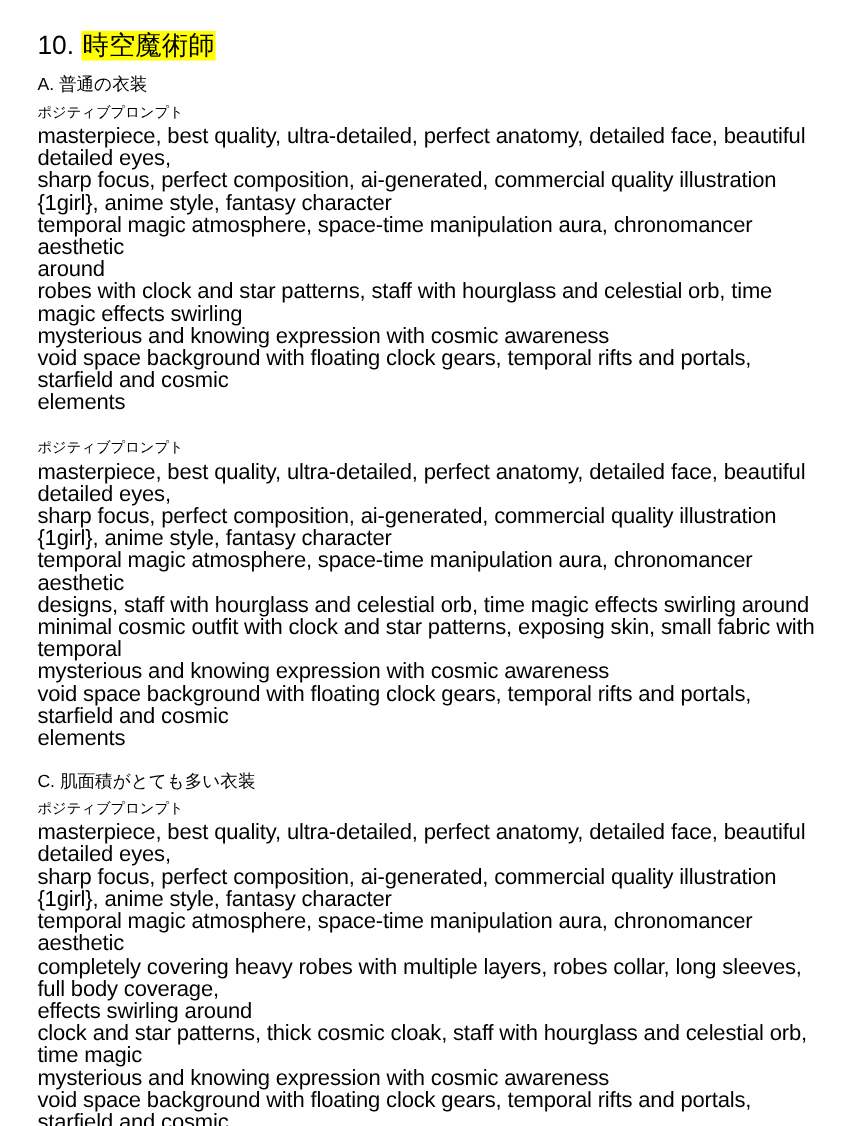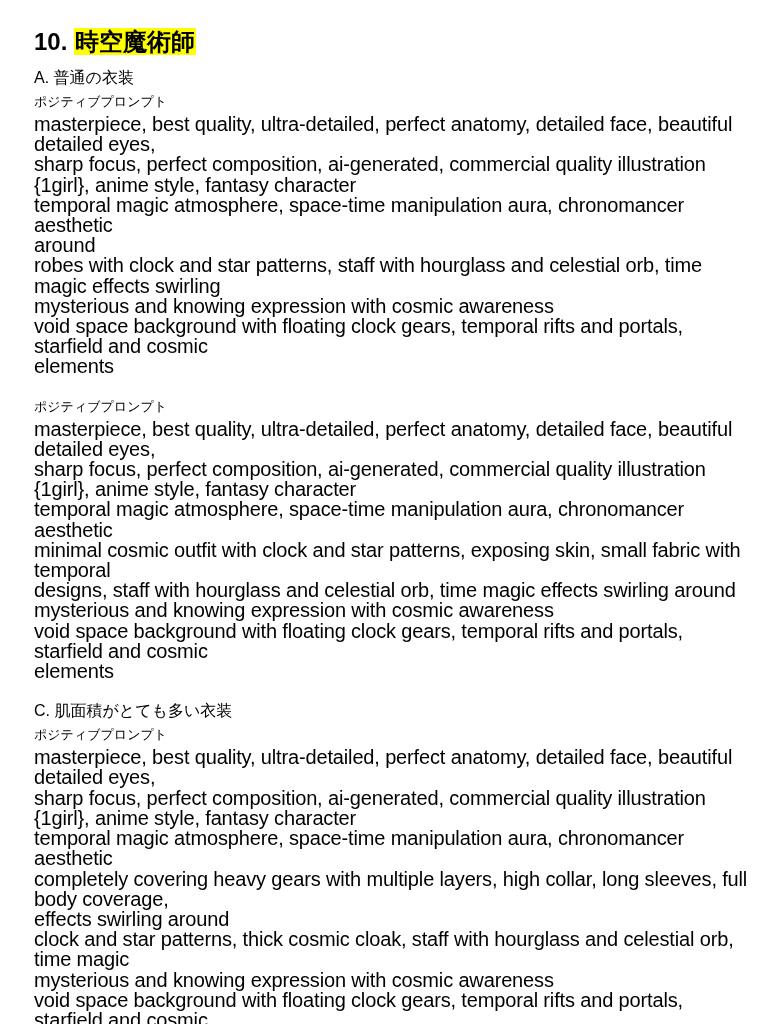--- a/index.html
+++ b/index.html
@@ -1,19 +1,19 @@
 <!DOCTYPE html>
 <html><head>
   <meta charset="utf-8">
   <style>
     html, body { margin: 0; padding: 0; background: #ffffff; }
     body { width: 768px; height: 1024px; overflow: hidden; position: relative;
       font-family: "Liberation Sans", "DejaVu Sans", sans-serif; color: #000; }
     .page { position: absolute; left: 34px; top: 26px; width: 720px; }
-    .title { font-size: 24px; line-height: 32px; margin: 0 0 10px 0; font-weight: bold; }
+    .title { font-size: 24px; line-height: 32px; margin: 0 0 10px 0; font-weight: normal; }
     .title .hl { background: #ffff00; padding: 0 1px; }
     .section { margin-bottom: 20px; }
     .sec-head { font-size: 16px; line-height: 20px; margin: 0 0 4px 0; }
     .sub-head { font-size: 13px; line-height: 20px; margin: 0 0 2px 0; }
     .line { font-size: 20px; line-height: 20.2px; margin: 0; letter-spacing: -0.15px; }
   </style>
 </head>
 <body>
 
 <div class="page">
@@ -31,34 +31,34 @@
         <p class="line">mysterious and knowing expression with cosmic awareness</p>
         <p class="line">void space background with floating clock gears, temporal rifts and portals, starfield and cosmic</p>
         <p class="line">elements</p>
       </div>
       <div class="section">
         <div class="sub-head">ポジティブプロンプト</div>
         <p class="line">masterpiece, best quality, ultra-detailed, perfect anatomy, detailed face, beautiful detailed eyes,</p>
         <p class="line">sharp focus, perfect composition, ai-generated, commercial quality illustration</p>
         <p class="line">{1girl}, anime style, fantasy character</p>
         <p class="line">temporal magic atmosphere, space-time manipulation aura, chronomancer aesthetic</p>
+        <p class="line">designs, staff with hourglass and celestial orb, time magic effects swirling around</p>
         <p class="line">minimal cosmic outfit with clock and star patterns, exposing skin, small fabric with temporal</p>
-        <p class="line">designs, staff with hourglass and celestial orb, time magic effects swirling around</p>
         <p class="line">mysterious and knowing expression with cosmic awareness</p>
         <p class="line">void space background with floating clock gears, temporal rifts and portals, starfield and cosmic</p>
         <p class="line">elements</p>
       </div>
       <div class="section">
         <div class="sec-head">C. 肌面積がとても多い衣装</div>
         <div class="sub-head">ポジティブプロンプト</div>
         <p class="line">masterpiece, best quality, ultra-detailed, perfect anatomy, detailed face, beautiful detailed eyes,</p>
         <p class="line">sharp focus, perfect composition, ai-generated, commercial quality illustration</p>
         <p class="line">{1girl}, anime style, fantasy character</p>
         <p class="line">temporal magic atmosphere, space-time manipulation aura, chronomancer aesthetic</p>
-        <p class="line">completely covering heavy gears with multiple layers, high collar, long sleeves, full body coverage,</p>
+        <p class="line">completely covering heavy robes with multiple layers, robes collar, long sleeves, full body coverage,</p>
         <p class="line">effects swirling around</p>
         <p class="line">clock and star patterns, thick cosmic cloak, staff with hourglass and celestial orb, time magic</p>
         <p class="line">mysterious and knowing expression with cosmic awareness</p>
         <p class="line">void space background with floating clock gears, temporal rifts and portals, starfield and cosmic</p>
         <p class="line">elements</p>
       </div>
     </div>
 </div>
 
 </body></html>

